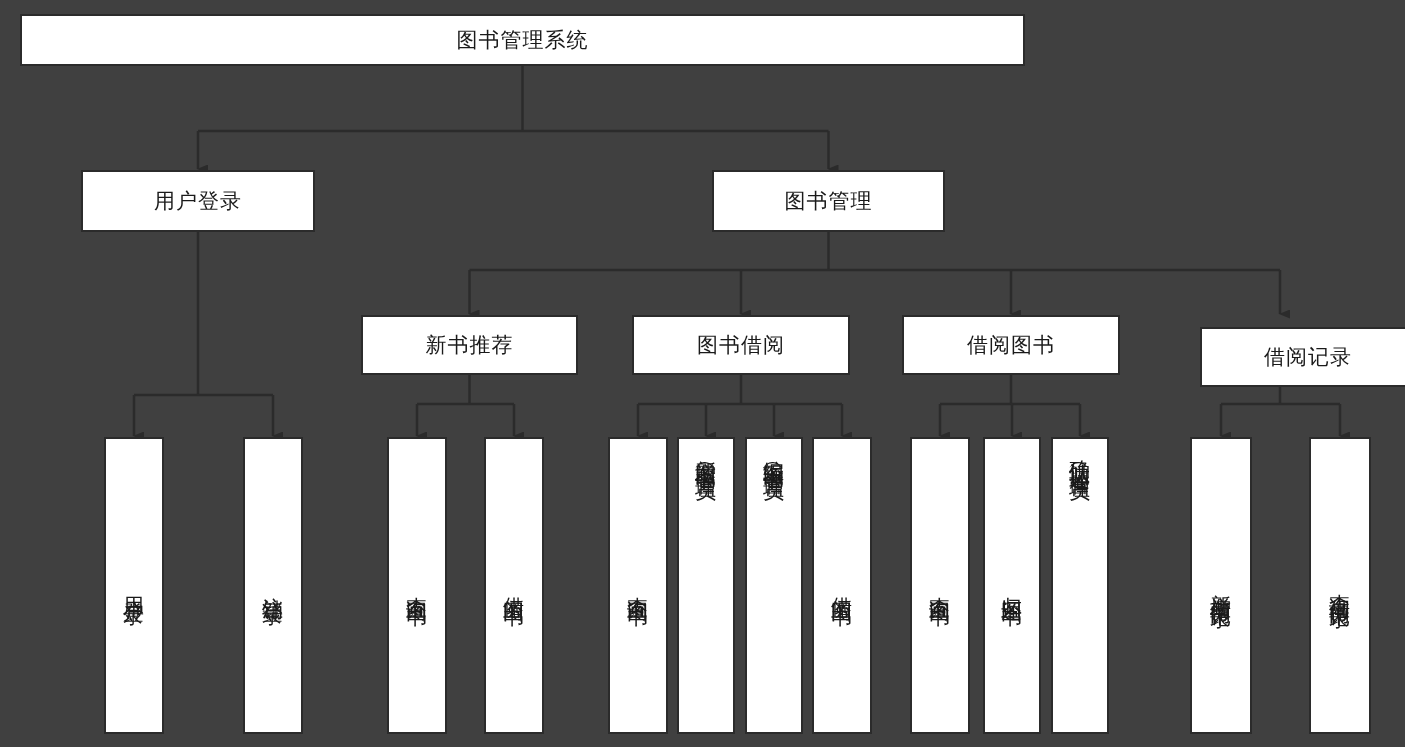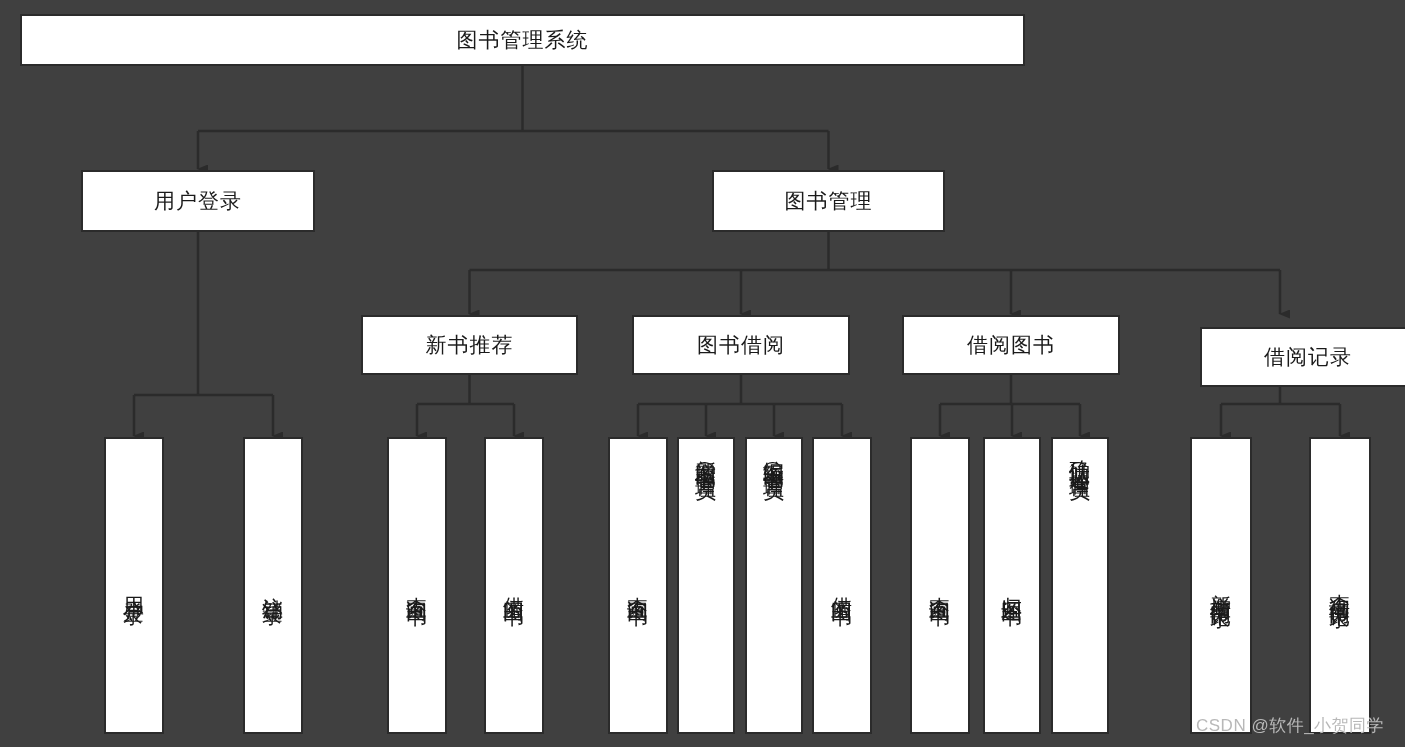--- a/index.html
+++ b/index.html
@@ -176,14 +176,13 @@
       <div class="node vertical" style="left: 1051px; top: 437px; width: 58px; height: 297px; border-color: rgb(43, 43, 43); background: rgb(255, 255, 255); color: rgb(26, 26, 26);">
         <span class="node-label">确认归还（管理员）</span>
       </div>
       <div class="node vertical centered" style="left: 1190px; top: 437px; width: 62px; height: 297px; border-color: rgb(43, 43, 43); background: rgb(255, 255, 255); color: rgb(26, 26, 26);">
         <span class="node-label">新增借阅记录</span>
       </div>
       <div class="node vertical centered" style="left: 1309px; top: 437px; width: 62px; height: 297px; border-color: rgb(43, 43, 43); background: rgb(255, 255, 255); color: rgb(26, 26, 26);">
         <span class="node-label">查询借阅记录</span>
       </div>
     </div>
-  <div class="watermark" style="left: 1196px; top: 714px; color: rgb(184, 184, 184);">CSDN @软件_小贺同学</div>
 </div>
 
 </body></html>

